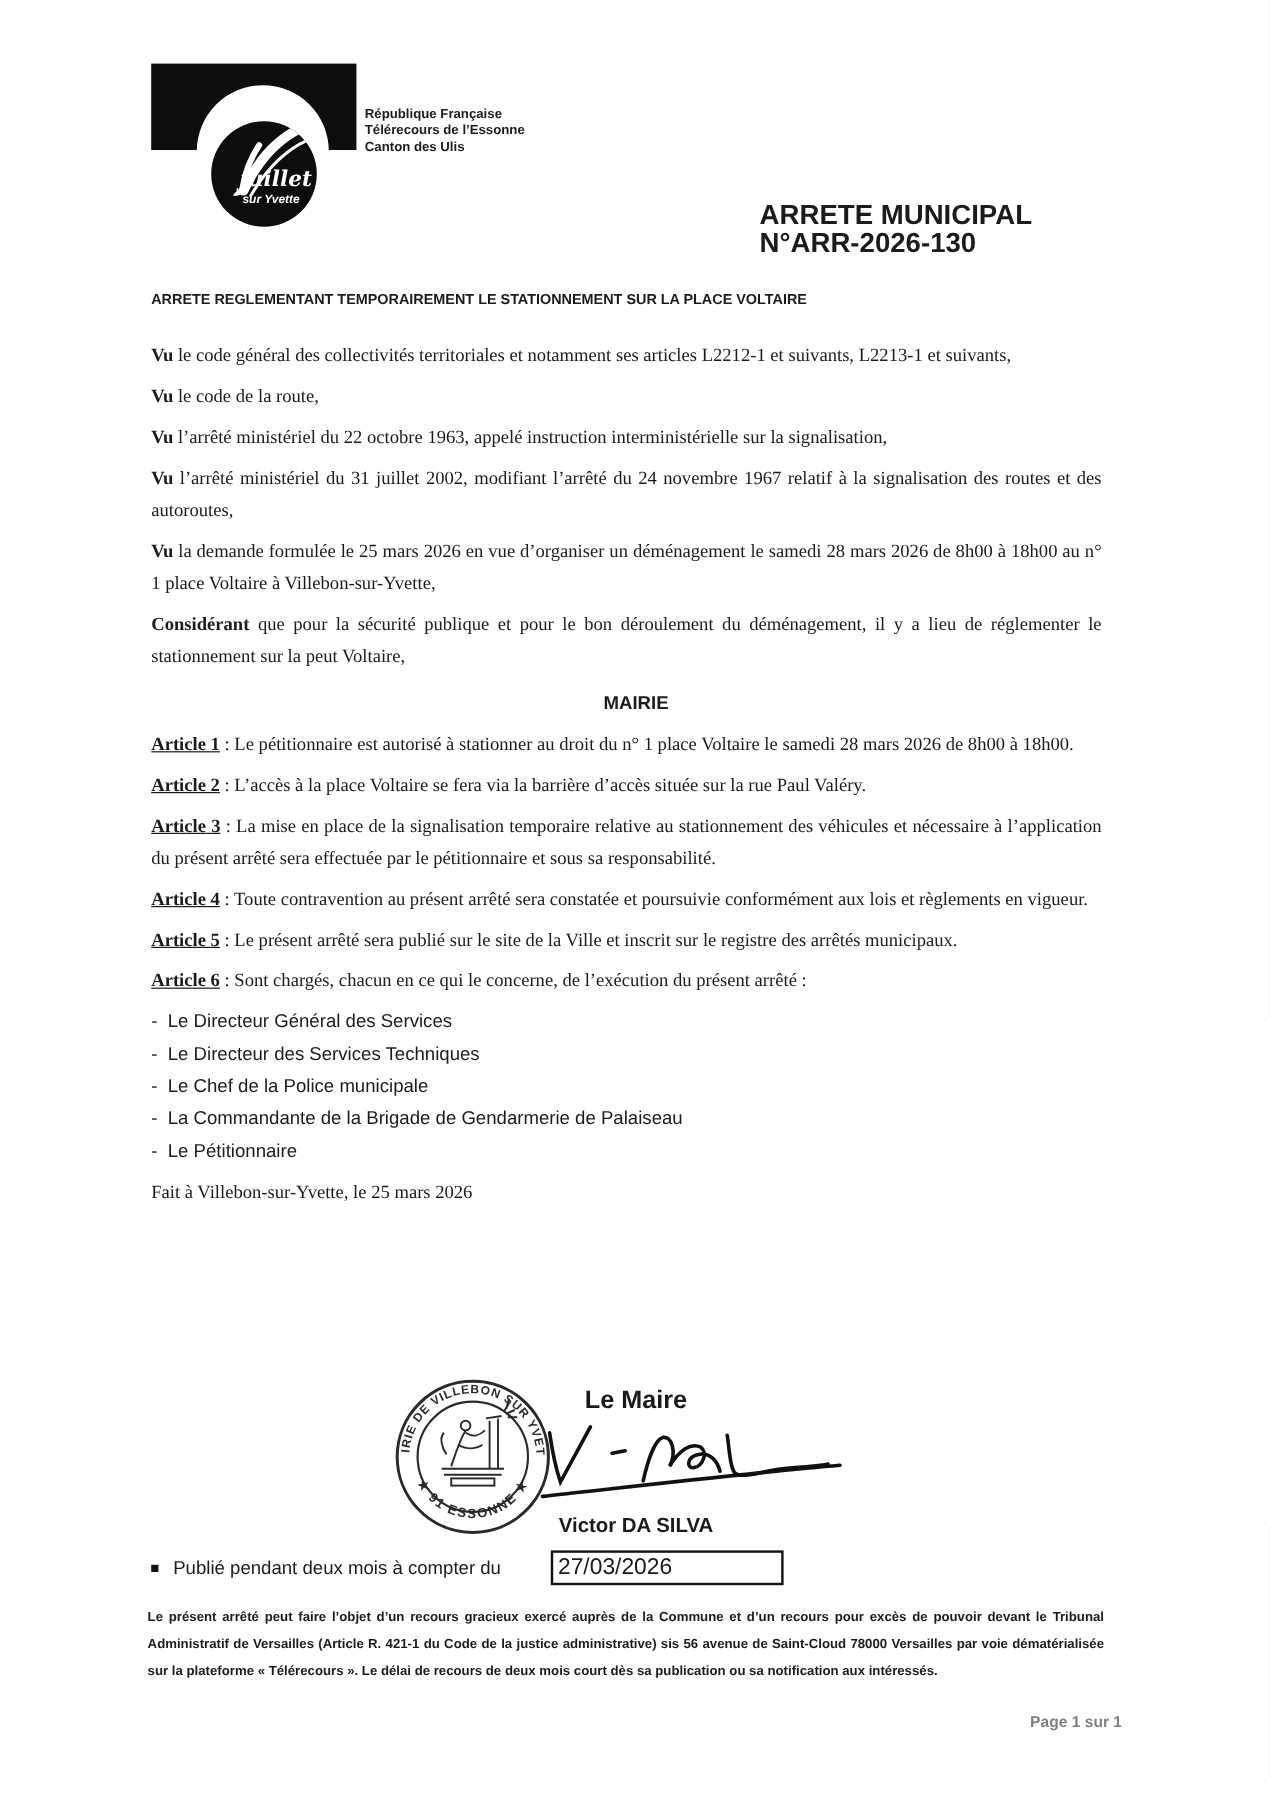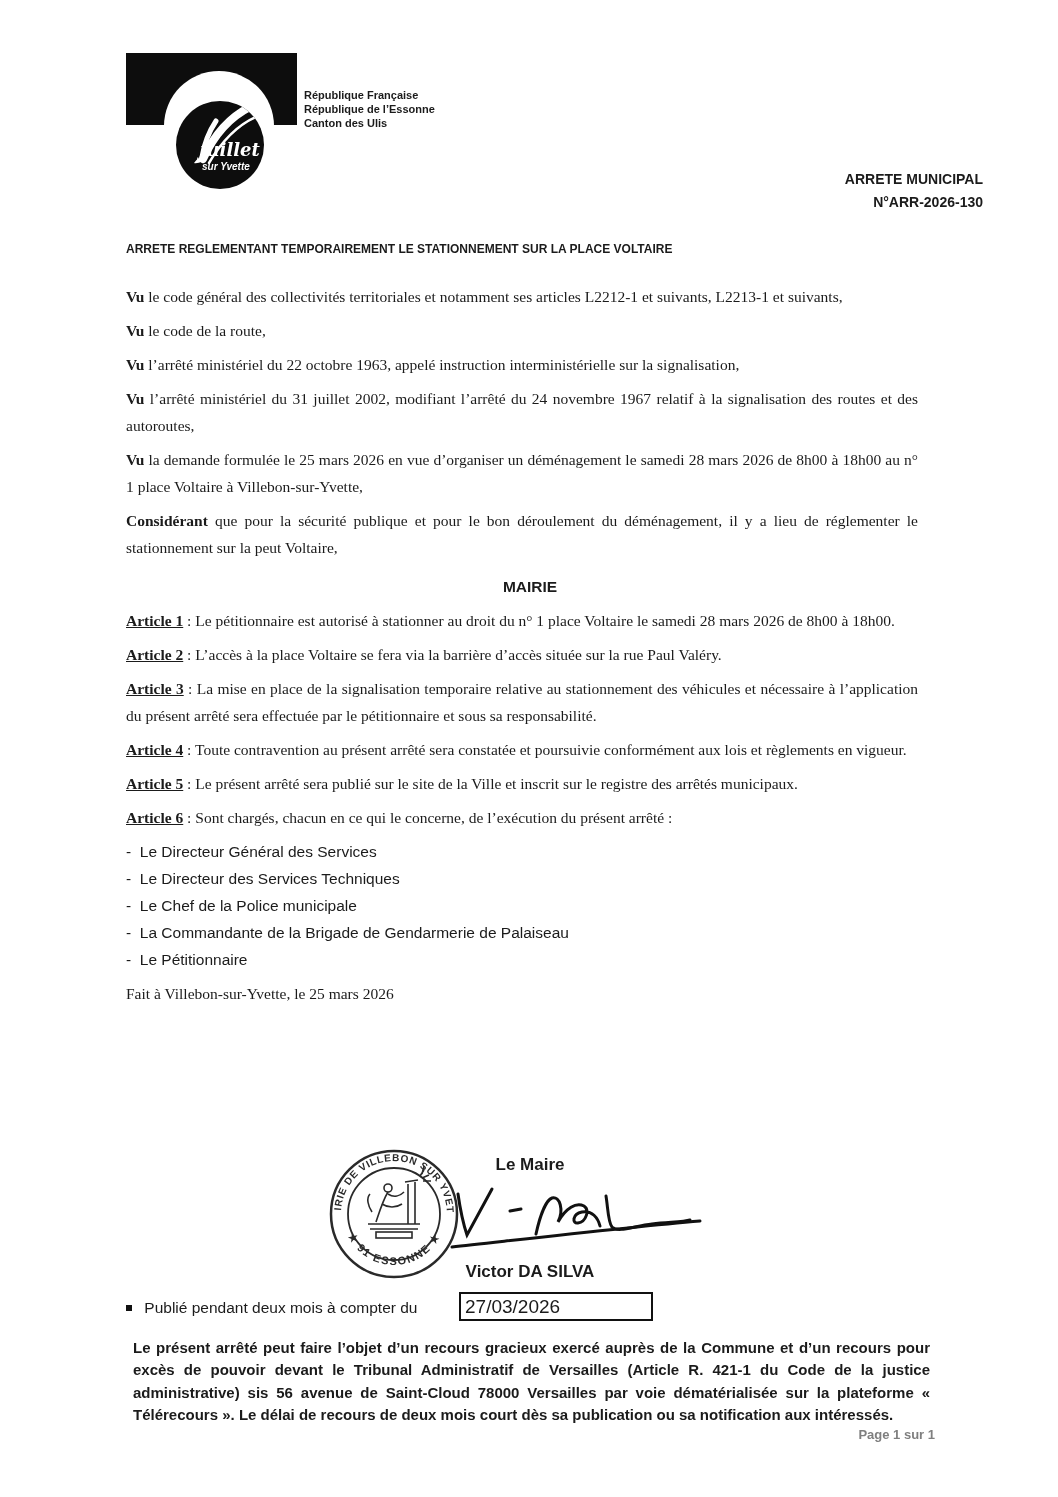--- a/index.html
+++ b/index.html
@@ -15,42 +15,42 @@
   }
   
   .logo-rect { position: absolute; left: 126px; top: 53px; width: 171px; height: 72px; background: #0d0d0d; }
   .logo-arch { position: absolute; left: 164px; top: 71px; width: 110px; height: 110px; border-radius: 50%; background: #ffffff; }
   .logo-circle { position: absolute; left: 176px; top: 101px; width: 88px; height: 88px; border-radius: 50%; background: #0d0d0d; overflow: hidden; }
   .logo-circle svg { position: absolute; left: 0; top: 0; }
   .logo-title { position: absolute; left: 24px; top: 38px; color: #fff; font-family: "DejaVu Serif", serif; font-style: italic; font-weight: bold; font-size: 18px; }
   .logo-sub { position: absolute; left: 26px; top: 60px; color: #fff; font-family: "Liberation Sans", sans-serif; font-style: italic; font-weight: bold; font-size: 10px; }
   
   .region { position: absolute; left: 304px; top: 88px; font-size: 11px; font-weight: bold; line-height: 14px; }
-  .doc-id { position: absolute; left: 633px; top: 168px; width: 350px; text-align: right; font-weight: bold; font-size: 14px; line-height: 23px; }
+  .doc-id { position: absolute; left: 633px; top: 168px; width: 350px; text-align: left; font-weight: bold; font-size: 23px; line-height: 23px; }
   .main-title { position: absolute; left: 126px; top: 242px; width: 812px; font-weight: bold; font-size: 12px; }
   
   .body-flow { position: absolute; left: 126px; top: 283px; width: 808px; font-size: 15.5px; line-height: 27px; text-align: justify; }
   .body-flow p.para { margin: 0 16px 7px 0; font-family: Liberation Serif, serif; }
   .heading-center { text-align: center; font-weight: bold; margin: 12px 0 7px 0; }
   .art-label { font-weight: bold; text-decoration: underline; }
   .officials p { margin: 0; text-align: left; }
   .officials p::before { content: "-\00a0\00a0"; }
   .officials { margin: 3px 0 7px 0; }
   .place-date { margin-top: 0; }
   
   .seal { position: absolute; left: 328px; top: 1148px; }
-  .sig-role { position: absolute; left: 445px; top: 1155px; width: 170px; text-align: center; font-weight: bold; font-size: 17px; }
+  .sig-role { position: absolute; left: 445px; top: 1155px; width: 170px; text-align: center; font-weight: bold; font-size: 21px; }
   .sig-scribble { position: absolute; left: 448px; top: 1182px; }
   .sig-name { position: absolute; left: 430px; top: 1262px; width: 200px; text-align: center; font-weight: bold; font-size: 17px; }
   
   .pub-line { position: absolute; left: 126px; top: 1299px; font-size: 15.5px; }
   .pub-bullet { display: inline-block; width: 6px; height: 6px; background: #111; margin: 0 8px 2px 0; }
   .pub-datebox { position: absolute; left: 459px; top: 1292px; width: 194px; height: 29px; border: 2px solid #111; background: #fff; font-size: 19px; line-height: 25px; padding-left: 4px; font-family: "Liberation Sans", sans-serif; }
   
-  .legal { position: absolute; left: 133px; top: 1337px; width: 797px; font-size: 15px; font-weight: bold; line-height: 22.3px; text-align: justify; }
+  .legal { position: absolute; left: 123px; top: 1337px; width: 797px; font-size: 11px; font-weight: bold; line-height: 22.3px; text-align: justify; }
   .page-num { position: absolute; left: 700px; top: 1427px; width: 235px; text-align: right; font-size: 13px; font-weight: bold; color: #7f7f7f; }
 </style>
 </head>
 <body>
 
 <div class="page">
 
   <div class="logo-rect"></div>
   <div class="logo-arch"></div>
   <div class="logo-circle">
@@ -59,21 +59,21 @@
       <path d="M27,58 C38,34 54,16 74,6" stroke="#ffffff" stroke-width="8" fill="none" stroke-linecap="round"></path>
       <path d="M33,62 C46,40 62,24 80,16" stroke="#ffffff" stroke-width="2.5" fill="none" stroke-linecap="round"></path>
       <path d="M18,62 C22,56 28,54 32,56 C28,60 22,63 18,62 Z" fill="#ffffff"></path>
     </svg>
     <span class="logo-title">juillet</span>
     <span class="logo-sub">sur Yvette</span>
   </div>
 
   <div class="region">
     <div>République Française</div>
-    <div>République de l’Essonne</div>
+    <div>Télérecours de l’Essonne</div>
     <div>Canton des Ulis</div>
   </div>
 
   <div class="doc-id">
     <div>ARRETE MUNICIPAL</div>
     <div>N°ARR-2026-130</div>
   </div>
 
   <div class="main-title">ARRETE REGLEMENTANT TEMPORAIREMENT LE STATIONNEMENT SUR LA PLACE VOLTAIRE</div>
 

